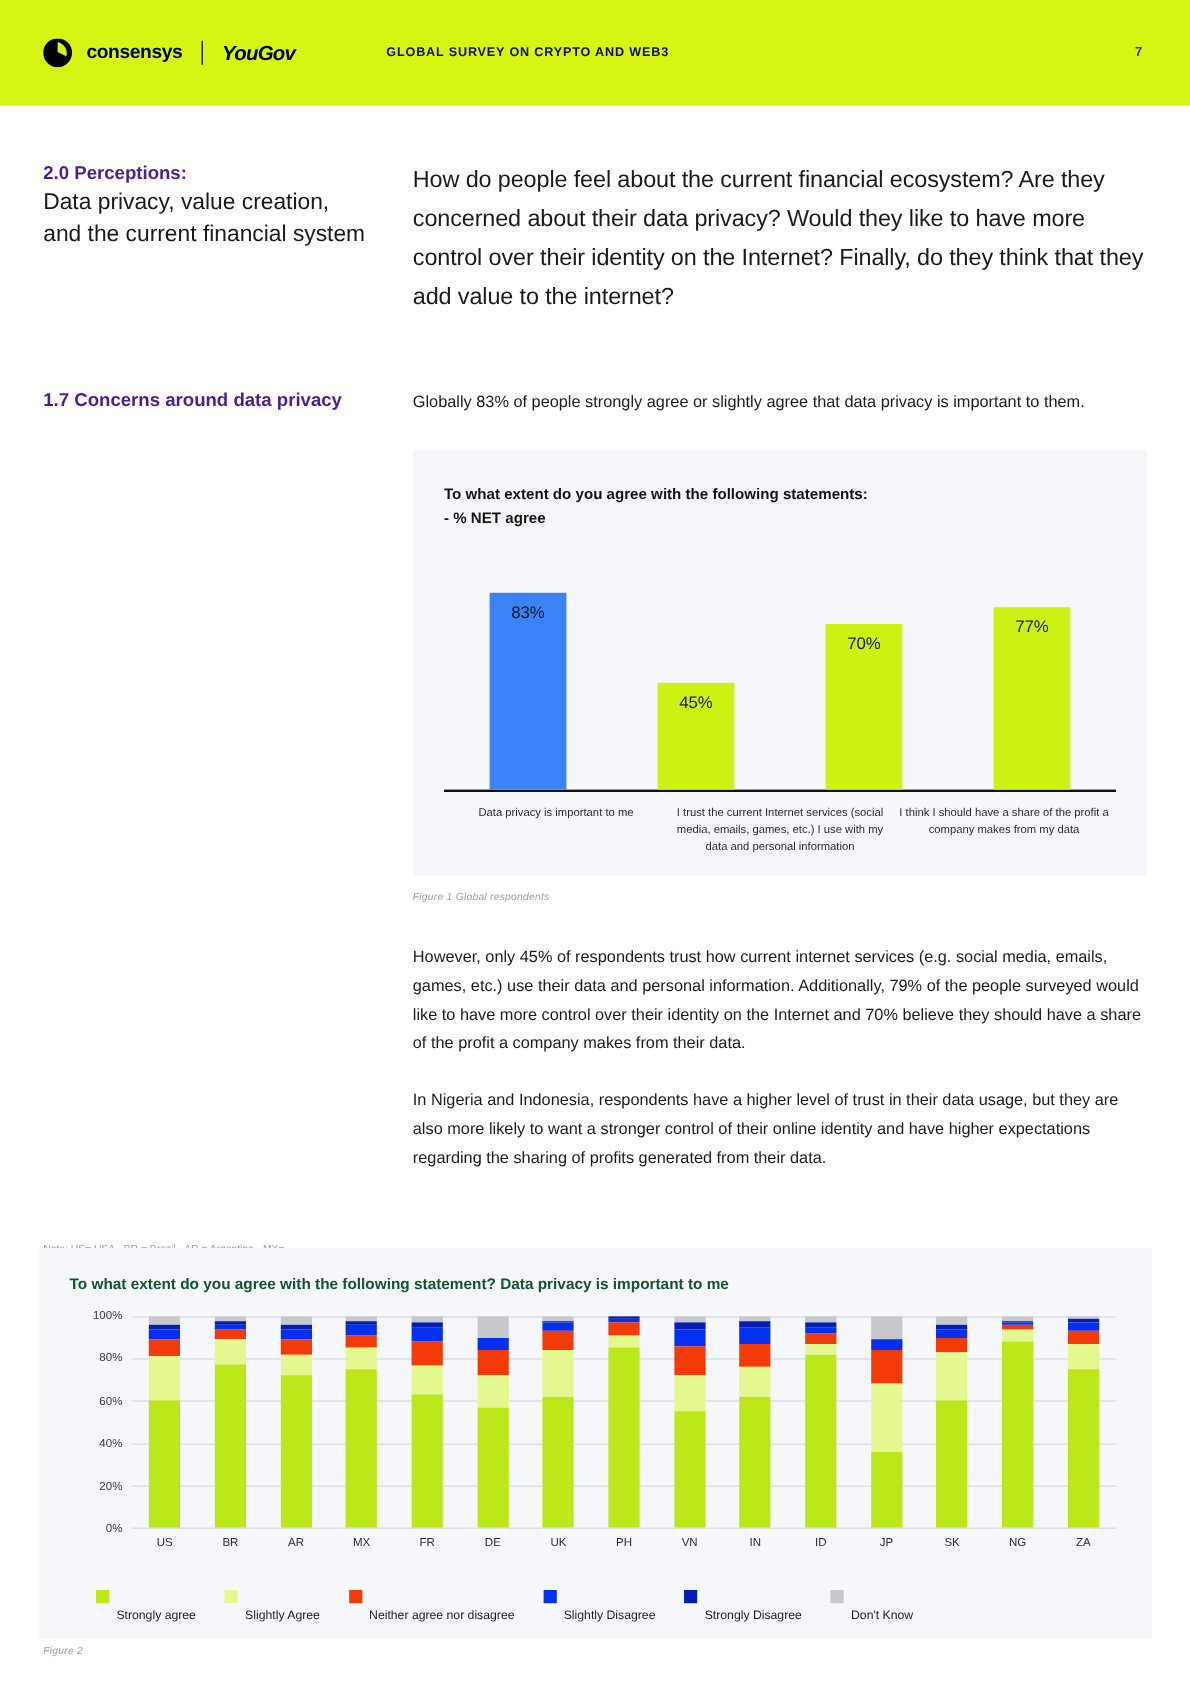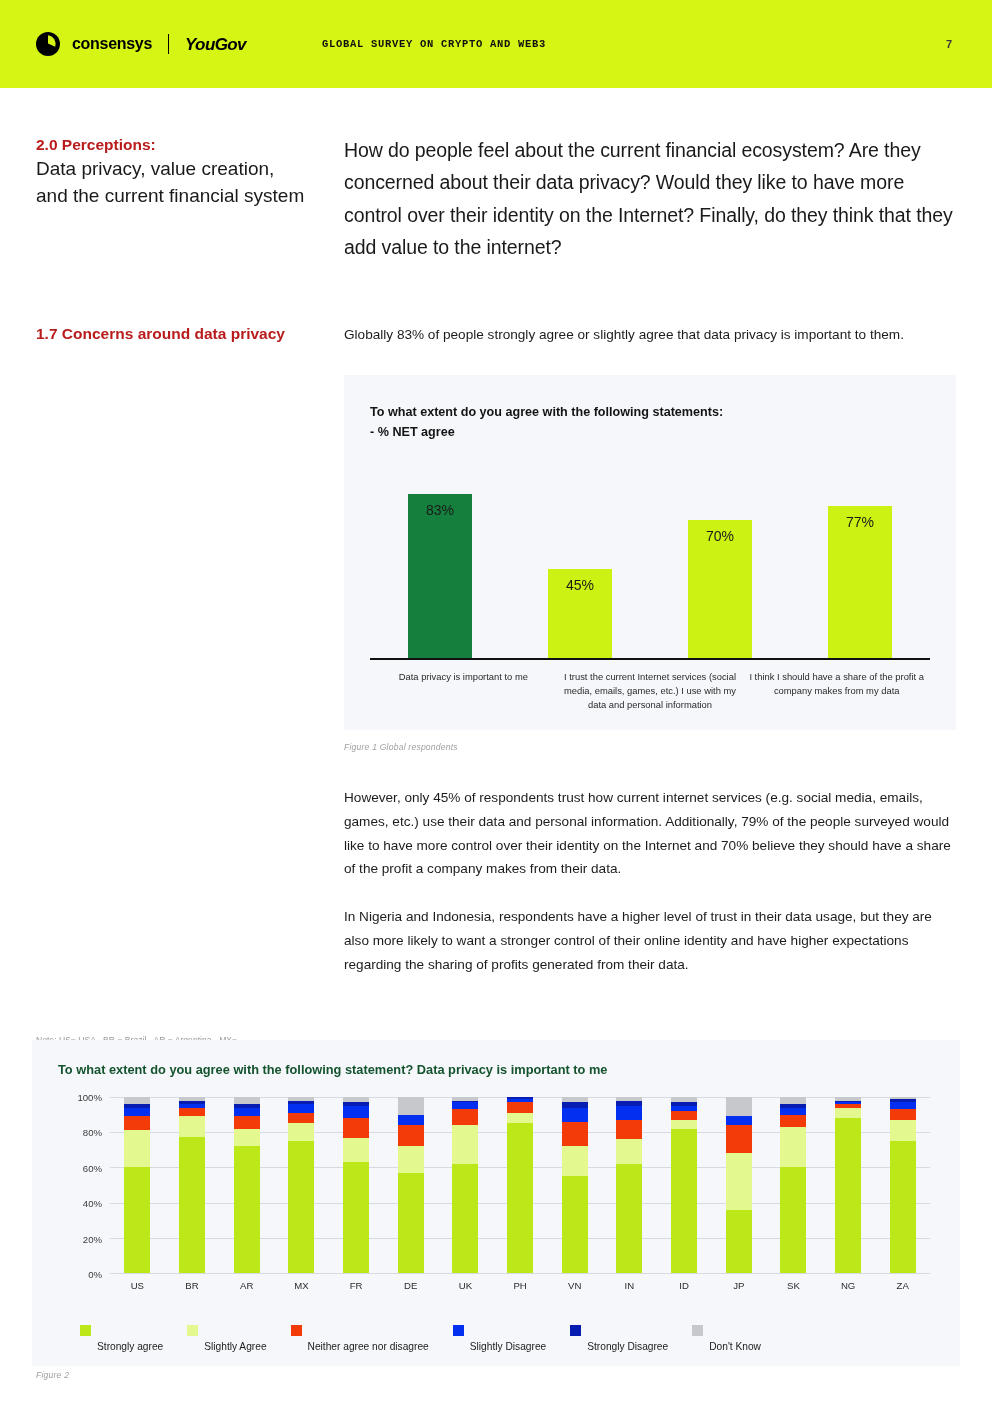--- a/index.html
+++ b/index.html
@@ -31,36 +31,35 @@
   }
   .logo-div { width:1px; height:20px; background:#000; margin:0 4px; }
   .logo-yougov {
     font-size: 17px; font-weight: 800; font-style: italic;
     letter-spacing:-0.6px; color:#000; line-height:1;
   }
   .header-title {
     margin-left: 76px;
     font-size: 10.5px; font-weight: 700; letter-spacing: 0.7px;
     color:#111;
-    font-family:Liberation Mono, monospace;
   }
   .page-num {
     position:absolute; right:40px; top:50%; transform:translateY(-50%);
     font-size: 11px; font-weight:600; color:#3a3a3a;
   }
 
   
   .content { position:relative; padding: 0 36px; }
   .row { display:flex; }
   .col-left { width: 272px; flex:0 0 272px; }
   .col-right { flex:1; padding-left: 36px; }
 
   
   .sec-title {
-    font-size: 15.5px; font-weight: 700; color:#b91c1c; line-height:1.42;
+    font-size: 15.5px; font-weight: 700; color:#4c1d95; line-height:1.42;
   }
   .sec-sub {
     font-size: 19px; font-weight: 400; color:#1a1a1a; line-height:1.42;
   }
   .lede {
     font-size: 19.5px; font-weight: 400; color:#1a1a1a;
     line-height: 1.66; letter-spacing:-0.1px;
   }
   .body-par {
     font-size: 13.6px; font-weight:400; color:#1c1c1c; line-height:1.75;
@@ -183,21 +182,21 @@
       <div class="sec-title">1.7 Concerns around data privacy</div>
     </div>
     <div class="col-right">
       <div class="body-par">Globally 83% of people strongly agree or slightly agree that data privacy is important to them.</div>
 
       <div class="chart1-wrap" style="margin-top:28px;">
         <div class="chart1-title">To what extent do you agree with the following statements:</div>
         <div class="chart1-title" style="font-weight:700;">- % NET agree</div>
         <div class="chart1-plot" id="c1-plot">
             <div class="c1-col">
-              <div class="c1-bar" style="height: 83%; background: #15803d;">
+              <div class="c1-bar" style="height: 83%; background: #3b82f6;">
                 <div class="c1-val">83%</div>
               </div>
             </div>
             <div class="c1-col">
               <div class="c1-bar" style="height: 45%; background: rgb(204, 242, 19);">
                 <div class="c1-val">45%</div>
               </div>
             </div>
             <div class="c1-col">
               <div class="c1-bar" style="height: 70%; background: rgb(204, 242, 19);">

